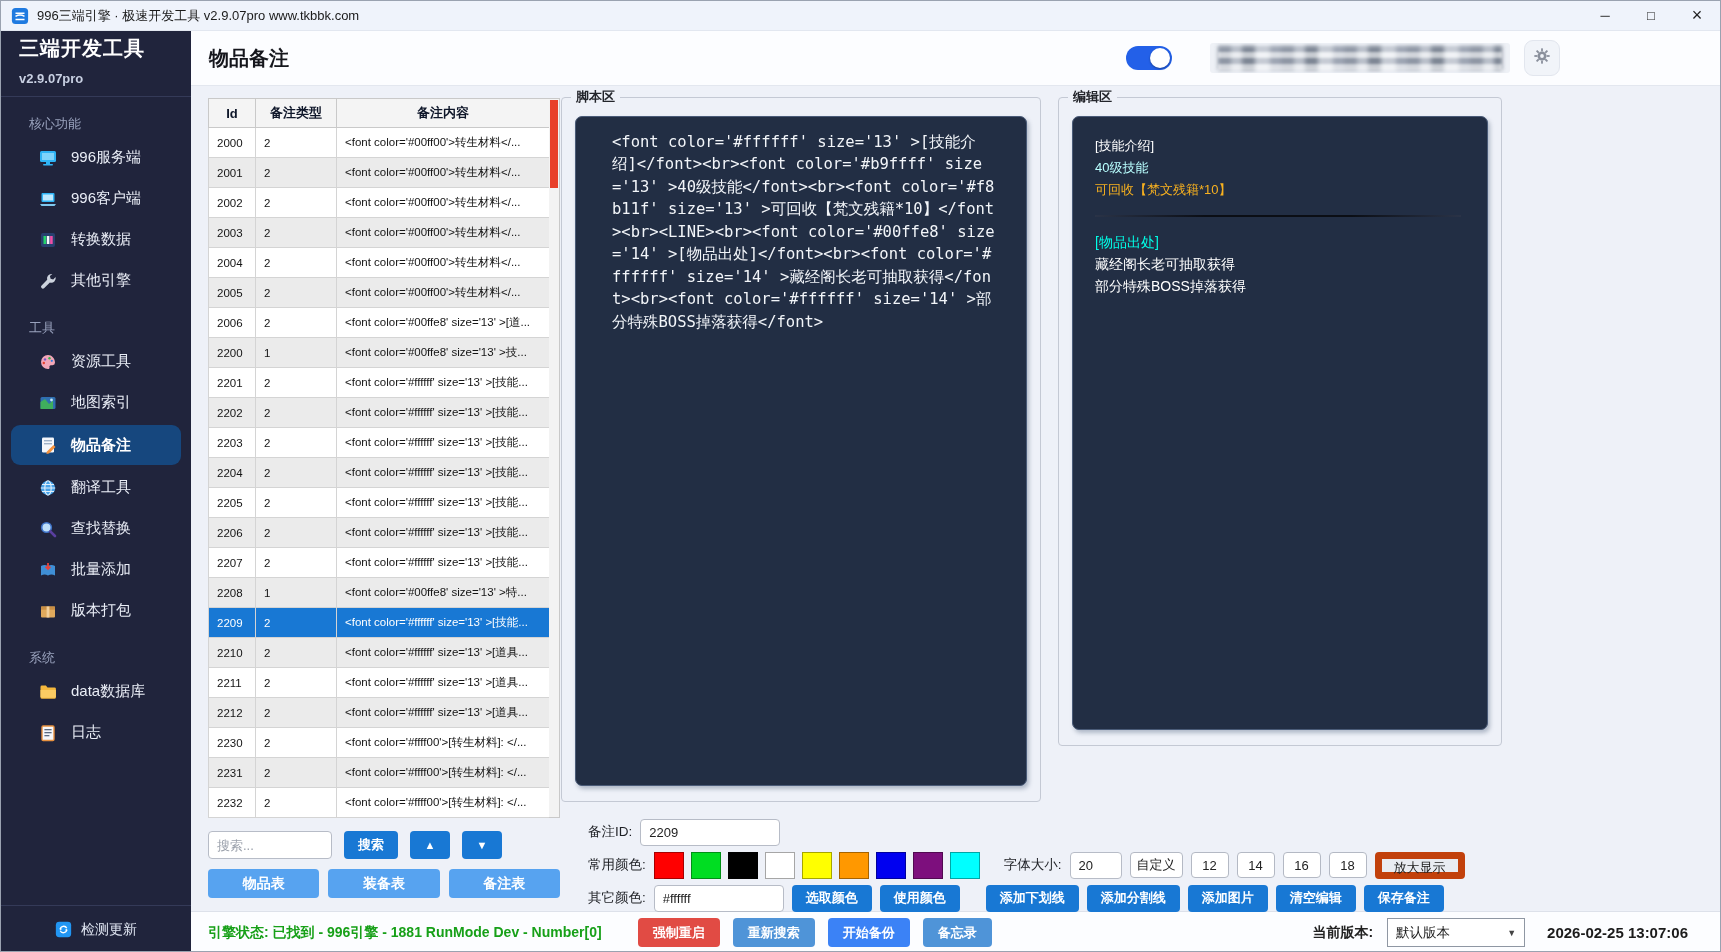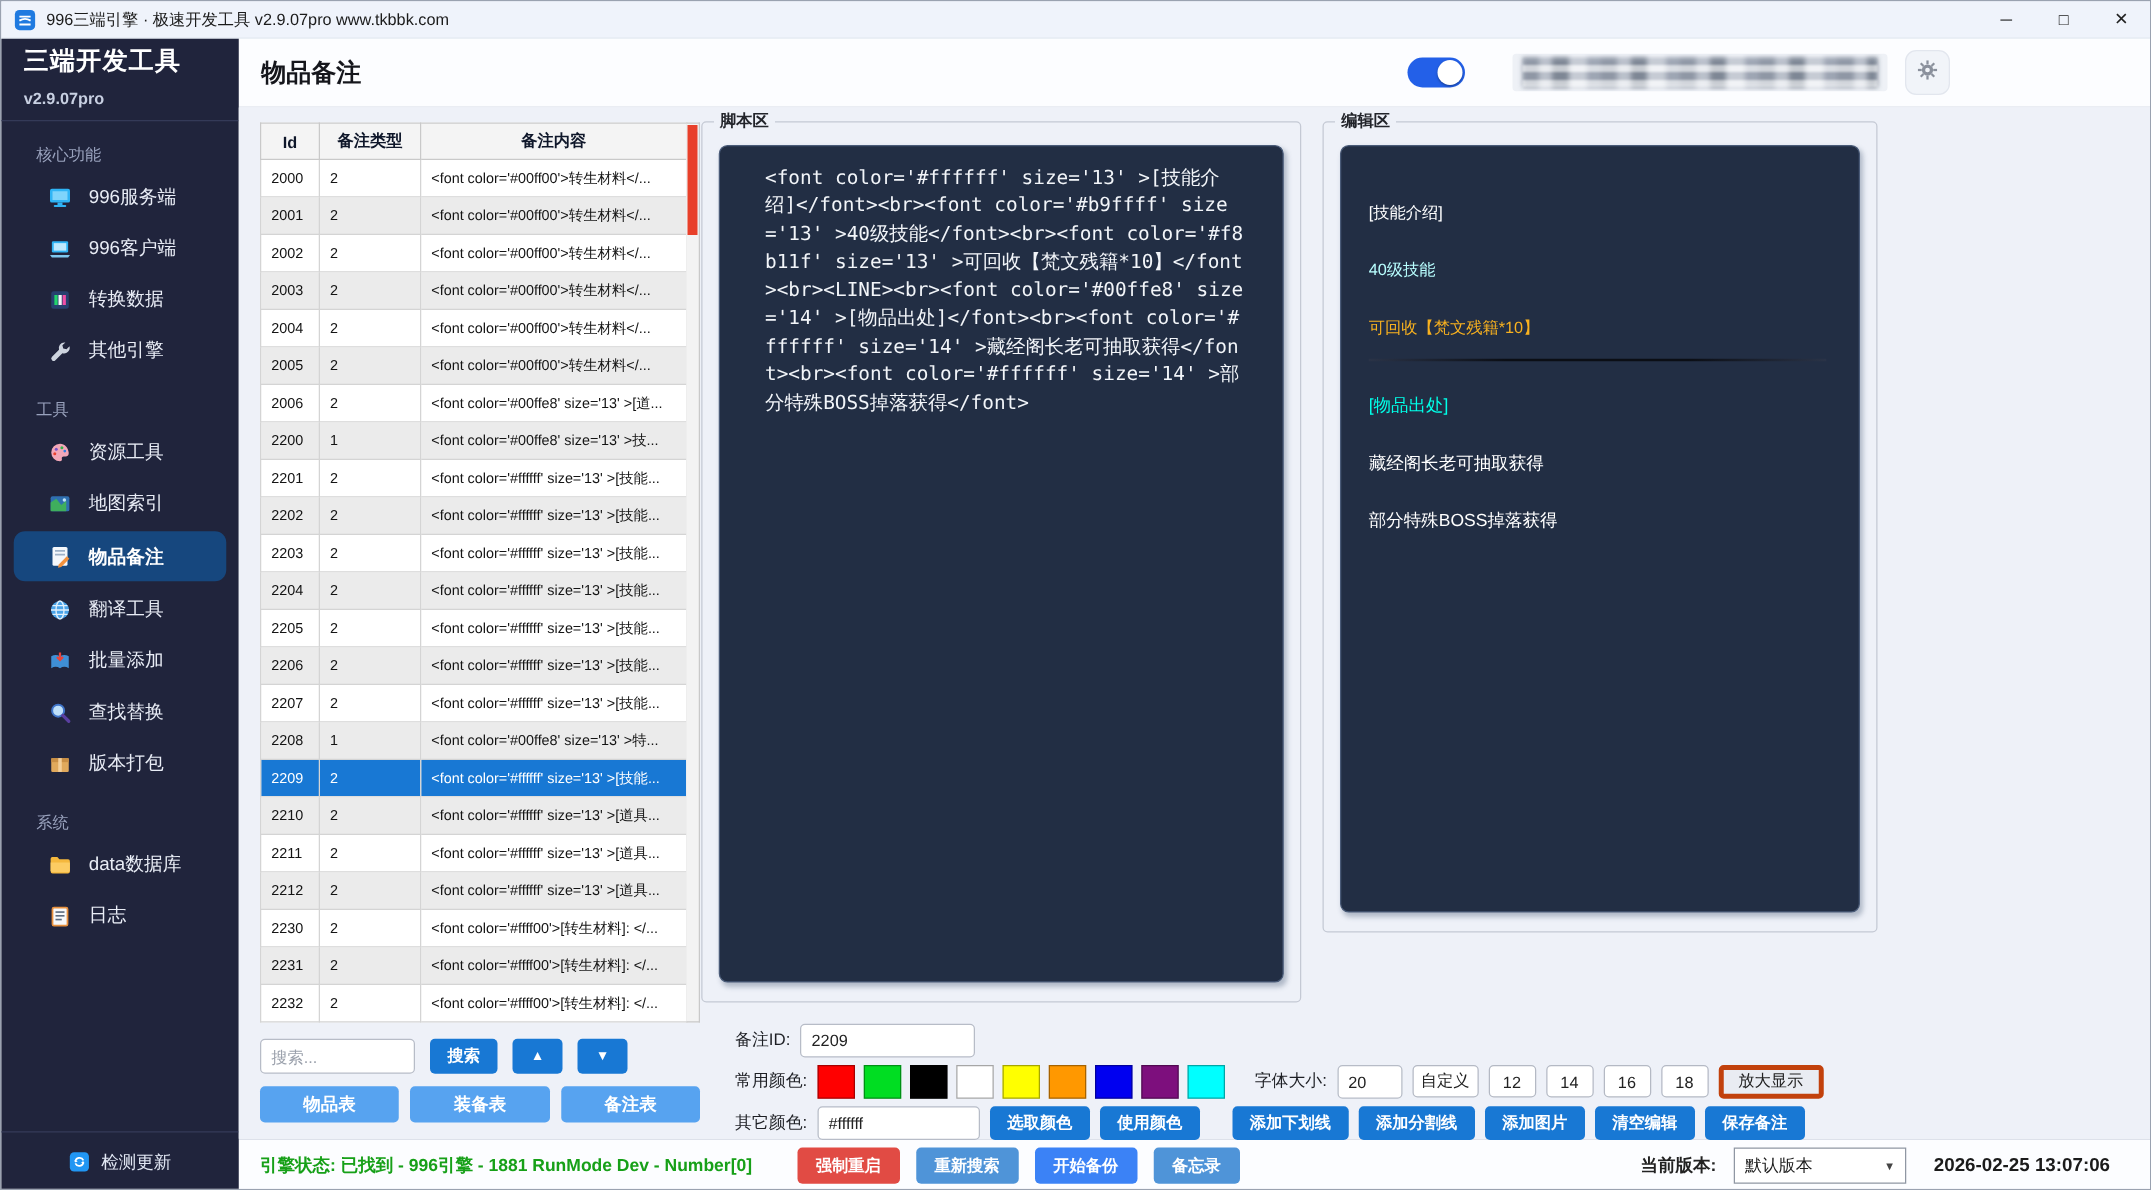--- a/index.html
+++ b/index.html
@@ -69,33 +69,33 @@
   .btn-tab{flex:1;height:29px;border:none;border-radius:4px;background:#57a3f0;color:#fff;font-size:14px;font-weight:bold;cursor:pointer;}
 
   
   fieldset.group{position:absolute;margin:0;border:1px solid #c4c9d4;border-radius:4px;padding:0;background:transparent;}
   fieldset.group legend{margin-left:9px;padding:0 5px;font-size:13px;font-weight:bold;color:#22242a;}
   fieldset.script-area{left:370px;top:2px;width:480px;height:714px;}
   fieldset.editor-area{left:867px;top:2px;width:444px;height:658px;}
   .dark-panel{position:absolute;left:13px;right:13px;top:10px;bottom:15px;background:#222e44;border:1px solid #4a5b78;border-radius:7px;box-shadow:2px 3px 4px rgba(60,80,110,.35);overflow:hidden;}
   .code{padding:14px 26px 14px 36px;font-family:"DejaVu Sans Mono","Liberation Mono",monospace;font-size:15.5px;line-height:1.45;color:#f2f5f9;white-space:pre-wrap;word-break:break-all;}
   .preview{padding:18px 22px;}
-  .preview-line{line-height:22px;margin-top:24px;}
+  .preview-line{line-height:22px;}
   .preview-divider{height:2px;margin:14px 4px 14px 0;background:linear-gradient(90deg,#2a3347,#0b0e15 30%,#0b0e15 70%,#2a3347);}
 
   
   .controls{position:absolute;left:397px;top:732px;width:1130px;display:flex;flex-direction:column;gap:5px;}
   .ctl-row{display:flex;align-items:center;height:28px;}
   .ctl-label{font-size:13.5px;color:#1d1f24;margin-right:8px;}
   .ctl-input{height:27px;border:1px solid #b7bcc7;border-radius:4px;padding:0 8px;font-size:13px;color:#222;background:#fff;}
   .note-id-input{width:140px;}
   .swatches{display:flex;gap:7px;align-items:center;}
   .swatch{width:30px;height:27px;border:1px solid rgba(0,0,0,.35);display:inline-block;cursor:pointer;}
   .btn-white{height:26px;min-width:38px;border:1px solid #b4b9c4;border-radius:4px;background:#fff;color:#222;font-size:13px;cursor:pointer;}
-  .btn-gray{height:27px;border:4px solid #c2410c;border-radius:4px;background:#e9ecf2;color:#222;font-size:13px;padding:0 12px;cursor:pointer;}
+  .btn-gray{height:27px;border:7px solid #c2410c;border-radius:4px;background:#e9ecf2;color:#222;font-size:13px;padding:0 12px;cursor:pointer;}
   .size-group{display:flex;gap:8px;align-items:center;margin-left:8px;}
   .fs-label{margin-left:24px;}
   .fs-input{width:52px;}
   .ctl-row .btn-blue{height:27px;margin-left:8px;}
   .other-color-input{width:130px;}
   .gap-l{margin-left:26px !important;}
 
   
   .statusbar{height:42px;background:#fcfdff;border-top:1px solid #dde1ea;display:flex;align-items:center;padding:0 32px 0 17px;}
   .engine-status{font-size:14px;font-weight:bold;color:#17a018;}
@@ -218,34 +218,34 @@
                 <circle cx="10" cy="10" r="7.2" fill="#4aa3e8"></circle>
                 <ellipse cx="10" cy="10" rx="3.2" ry="7.2" fill="none" stroke="#dff0fc" stroke-width="1.1"></ellipse>
                 <path d="M2.8 10h14.4M4 6.5h12M4 13.5h12" stroke="#dff0fc" stroke-width="1.1" fill="none"></path>
               </svg>
             </span>
             <span class="side-label">翻译工具</span>
           </div>
           <div class="side-item">
             <span class="side-icon">
               <svg viewBox="0 0 20 20">
+                <circle cx="8.5" cy="8.5" r="4.8" fill="#bfe0f9" stroke="#3f74c9" stroke-width="1.6"></circle>
+                <path d="M12.3 12.3L17 17" stroke="#5a3fa0" stroke-width="2.6" stroke-linecap="round"></path>
+              </svg>
+            </span>
+            <span class="side-label">查找替换</span>
+          </div>
+          <div class="side-item">
+            <span class="side-icon">
+              <svg viewBox="0 0 20 20">
                 <path d="M3 6c2.5-1.4 4.6-1.4 7 0 2.4-1.4 4.5-1.4 7 0v9.5c-2.5-1.4-4.6-1.4-7 0-2.4-1.4-4.5-1.4-7 0z" fill="#3f8fd6"></path>
                 <path d="M10 3v6M7.6 6.6L10 9l2.4-2.4" stroke="#e8433a" stroke-width="1.8" fill="none"></path>
               </svg>
             </span>
             <span class="side-label">批量添加</span>
-          </div>
-          <div class="side-item">
-            <span class="side-icon">
-              <svg viewBox="0 0 20 20">
-                <circle cx="8.5" cy="8.5" r="4.8" fill="#bfe0f9" stroke="#3f74c9" stroke-width="1.6"></circle>
-                <path d="M12.3 12.3L17 17" stroke="#5a3fa0" stroke-width="2.6" stroke-linecap="round"></path>
-              </svg>
-            </span>
-            <span class="side-label">查找替换</span>
           </div>
           <div class="side-item">
             <span class="side-icon">
               <svg viewBox="0 0 20 20">
                 <rect x="3" y="5.5" width="14" height="11" rx="1" fill="#e0a95c"></rect>
                 <rect x="3" y="5.5" width="14" height="3.2" fill="#c98f45"></rect>
                 <rect x="8.6" y="5.5" width="2.8" height="11" fill="#f3cf9a"></rect>
               </svg>
             </span>
             <span class="side-label">版本打包</span>

